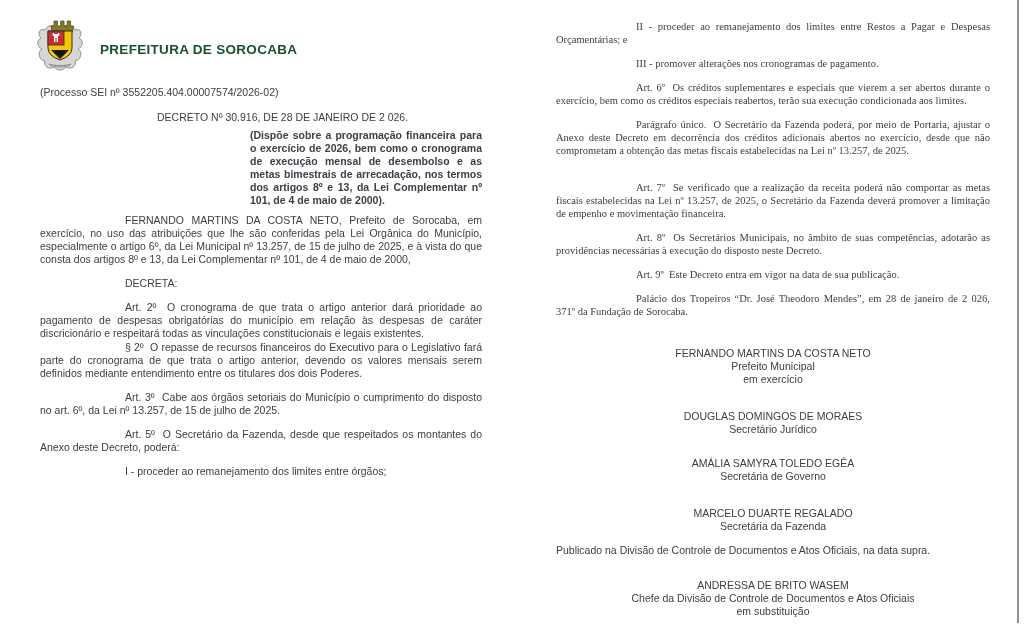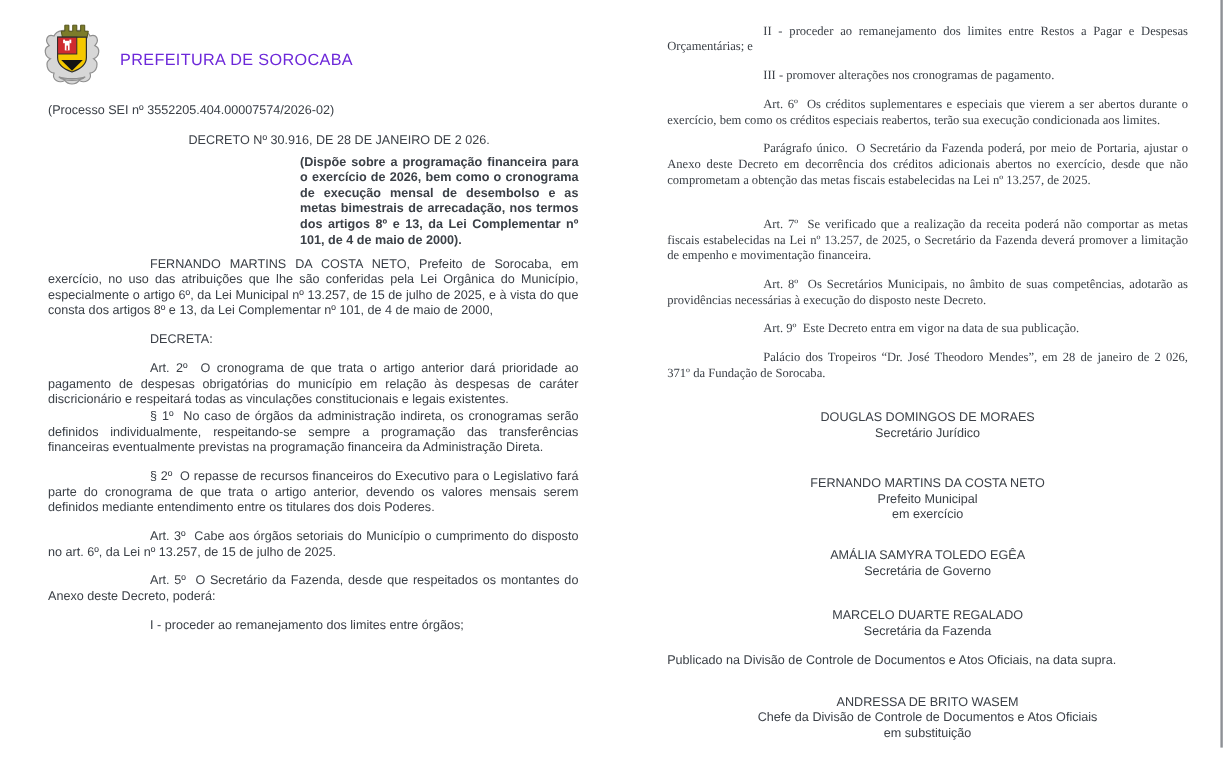--- a/index.html
+++ b/index.html
@@ -1,20 +1,20 @@
 <!DOCTYPE html>
 <html><head>
 <meta charset="utf-8">
 <style>
   html,body{margin:0;padding:0;background:#ffffff;}
   body{font-family:"Liberation Sans","DejaVu Sans",sans-serif;}
   .page{position:relative;width:1024px;height:644px;background:#ffffff;overflow:hidden;color:#3b4047;}
 
   .logo{position:absolute;left:35px;top:14px;width:50px;height:60px;}
-  .org-name{position:absolute;left:100px;top:42px;font-size:13.5px;font-weight:normal;letter-spacing:.3px;color:#6d28d9;white-space:nowrap;}
+  .org-name{position:absolute;left:100px;top:42px;font-size:13.5px;font-weight:bold;letter-spacing:.3px;color:#14532d;white-space:nowrap;}
 
   .col{position:absolute;}
   .col-left{left:40px;top:86px;width:442px;}
   .col-right{left:556px;top:20px;width:434px;}
 
   .process-line{font-size:10.5px;line-height:13px;margin:0 0 12px 0;}
   .decree-title{font-size:10.5px;line-height:13px;margin:0 0 5px 117px;white-space:nowrap;}
   .summary{font-size:10.5px;line-height:13px;font-weight:bold;margin:0 0 7px 210px;width:232px;text-align:justify;}
 
   .para{margin:0 0 11px 0;font-size:10.5px;line-height:13px;text-align:justify;text-indent:85px;}
@@ -67,49 +67,48 @@
   <div class="org-name">PREFEITURA DE SOROCABA</div>
 
   <div class="col col-left">
     <div class="process-line">(Processo SEI nº 3552205.404.00007574/2026-02)</div>
     <div class="decree-title">DECRETO Nº 30.916, DE 28 DE JANEIRO DE 2 026.</div>
     <div class="summary">(Dispõe sobre a programação financeira para o exercício de 2026, bem como o cronograma de execução mensal de desembolso e as metas bimestrais de arrecadação, nos termos dos artigos 8º e 13, da Lei Complementar nº 101, de 4 de maio de 2000).</div>
     <div class="plist">
         <p class="para">FERNANDO MARTINS DA COSTA NETO, Prefeito de Sorocaba, em exercício, no uso das atribuições que lhe são conferidas pela Lei Orgânica do Município, especialmente o artigo 6º, da Lei Municipal nº 13.257, de 15 de julho de 2025, e à vista do que consta dos artigos 8º e 13, da Lei Complementar nº 101, de 4 de maio de 2000,</p>
         <p class="para">DECRETA:</p>
         <p class="para">Art. 2º&nbsp; O cronograma de que trata o artigo anterior dará prioridade ao pagamento de despesas obrigatórias do município em relação às despesas de caráter discricionário e respeitará todas as vinculações constitucionais e legais existentes.</p>
-        <p class="para">§ 1º&nbsp; No caso de órgãos da administração indireta, os cronogramas serão definidos individualmente, respeitando-se sempre a programação das transferências financeiras eventualmente previstas na programação financeira da Administração Direta.</p>
         <p class="para">§ 2º&nbsp; O repasse de recursos financeiros do Executivo para o Legislativo fará parte do cronograma de que trata o artigo anterior, devendo os valores mensais serem definidos mediante entendimento entre os titulares dos dois Poderes.</p>
         <p class="para">Art. 3º&nbsp; Cabe aos órgãos setoriais do Município o cumprimento do disposto no art. 6º, da Lei nº 13.257, de 15 de julho de 2025.</p>
         <p class="para">Art. 5º&nbsp; O Secretário da Fazenda, desde que respeitados os montantes do Anexo deste Decreto, poderá:</p>
         <p class="para">I - proceder ao remanejamento dos limites entre órgãos;</p>
       </div>
   </div>
 
   <div class="col col-right">
     <div class="plist">
         <p class="para">II - proceder ao remanejamento dos limites entre Restos a Pagar e Despesas Orçamentárias; e</p>
         <p class="para">III - promover alterações nos cronogramas de pagamento.</p>
         <p class="para">Art. 6º&nbsp; Os créditos suplementares e especiais que vierem a ser abertos durante o exercício, bem como os créditos especiais reabertos, terão sua execução condicionada aos limites.</p>
         <p class="para">Parágrafo único.&nbsp; O Secretário da Fazenda poderá, por meio de Portaria, ajustar o Anexo deste Decreto em decorrência dos créditos adicionais abertos no exercício, desde que não comprometam a obtenção das metas fiscais estabelecidas na Lei nº 13.257, de 2025.</p>
         <p class="para">Art. 7º&nbsp; Se verificado que a realização da receita poderá não comportar as metas fiscais estabelecidas na Lei nº 13.257, de 2025, o Secretário da Fazenda deverá promover a limitação de empenho e movimentação financeira.</p>
         <p class="para">Art. 8º&nbsp; Os Secretários Municipais, no âmbito de suas competências, adotarão as providências necessárias à execução do disposto neste Decreto.</p>
         <p class="para">Art. 9º&nbsp; Este Decreto entra em vigor na data de sua publicação.</p>
         <p class="para">Palácio dos Tropeiros “Dr. José Theodoro Mendes”, em 28 de janeiro de 2 026, 371º da Fundação de Sorocaba.</p>
       </div>
 
-    <div class="sig sig-2">
-      <div>DOUGLAS DOMINGOS DE MORAES</div>
-      <div>Secretário Jurídico</div>
-    </div>
-
     <div class="sig sig-1">
       <div>FERNANDO MARTINS DA COSTA NETO</div>
       <div>Prefeito Municipal</div>
       <div>em exercício</div>
+    </div>
+
+    <div class="sig sig-2">
+      <div>DOUGLAS DOMINGOS DE MORAES</div>
+      <div>Secretário Jurídico</div>
     </div>
 
     <div class="sig sig-3">
       <div>AMÁLIA SAMYRA TOLEDO EGÊA</div>
       <div>Secretária de Governo</div>
     </div>
 
     <div class="sig sig-4">
       <div>MARCELO DUARTE REGALADO</div>
       <div>Secretária da Fazenda</div>

